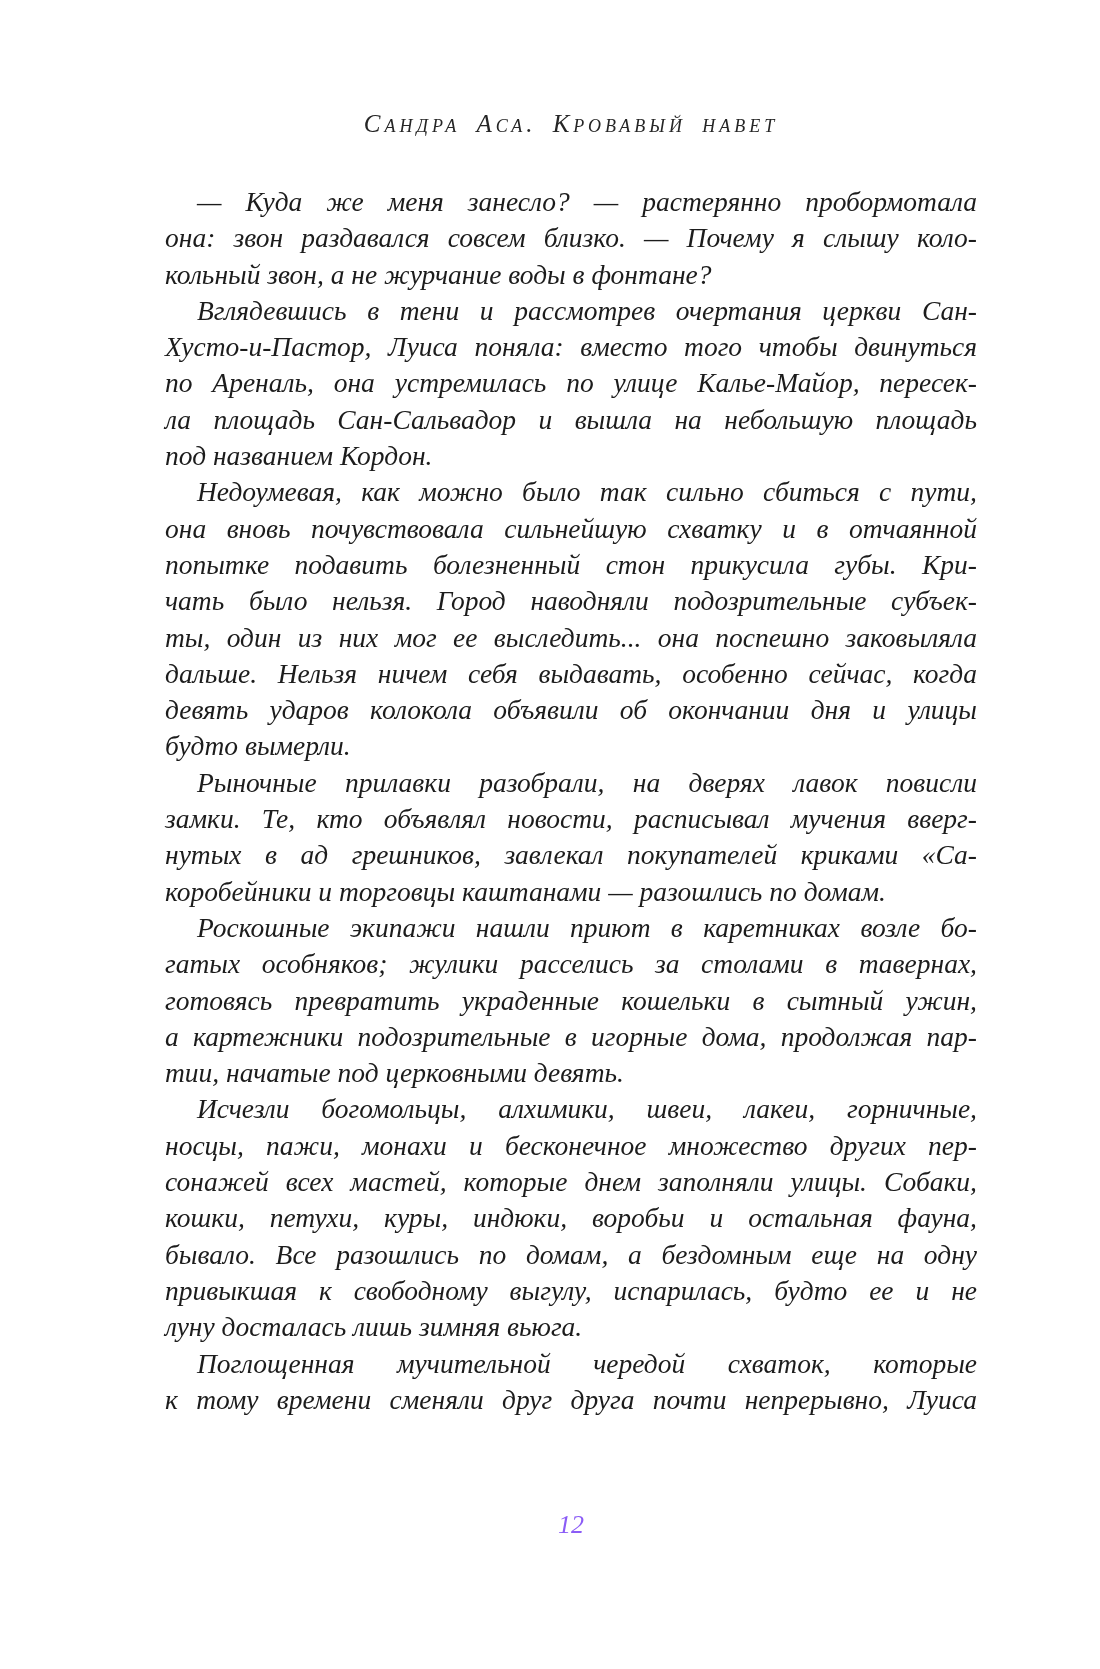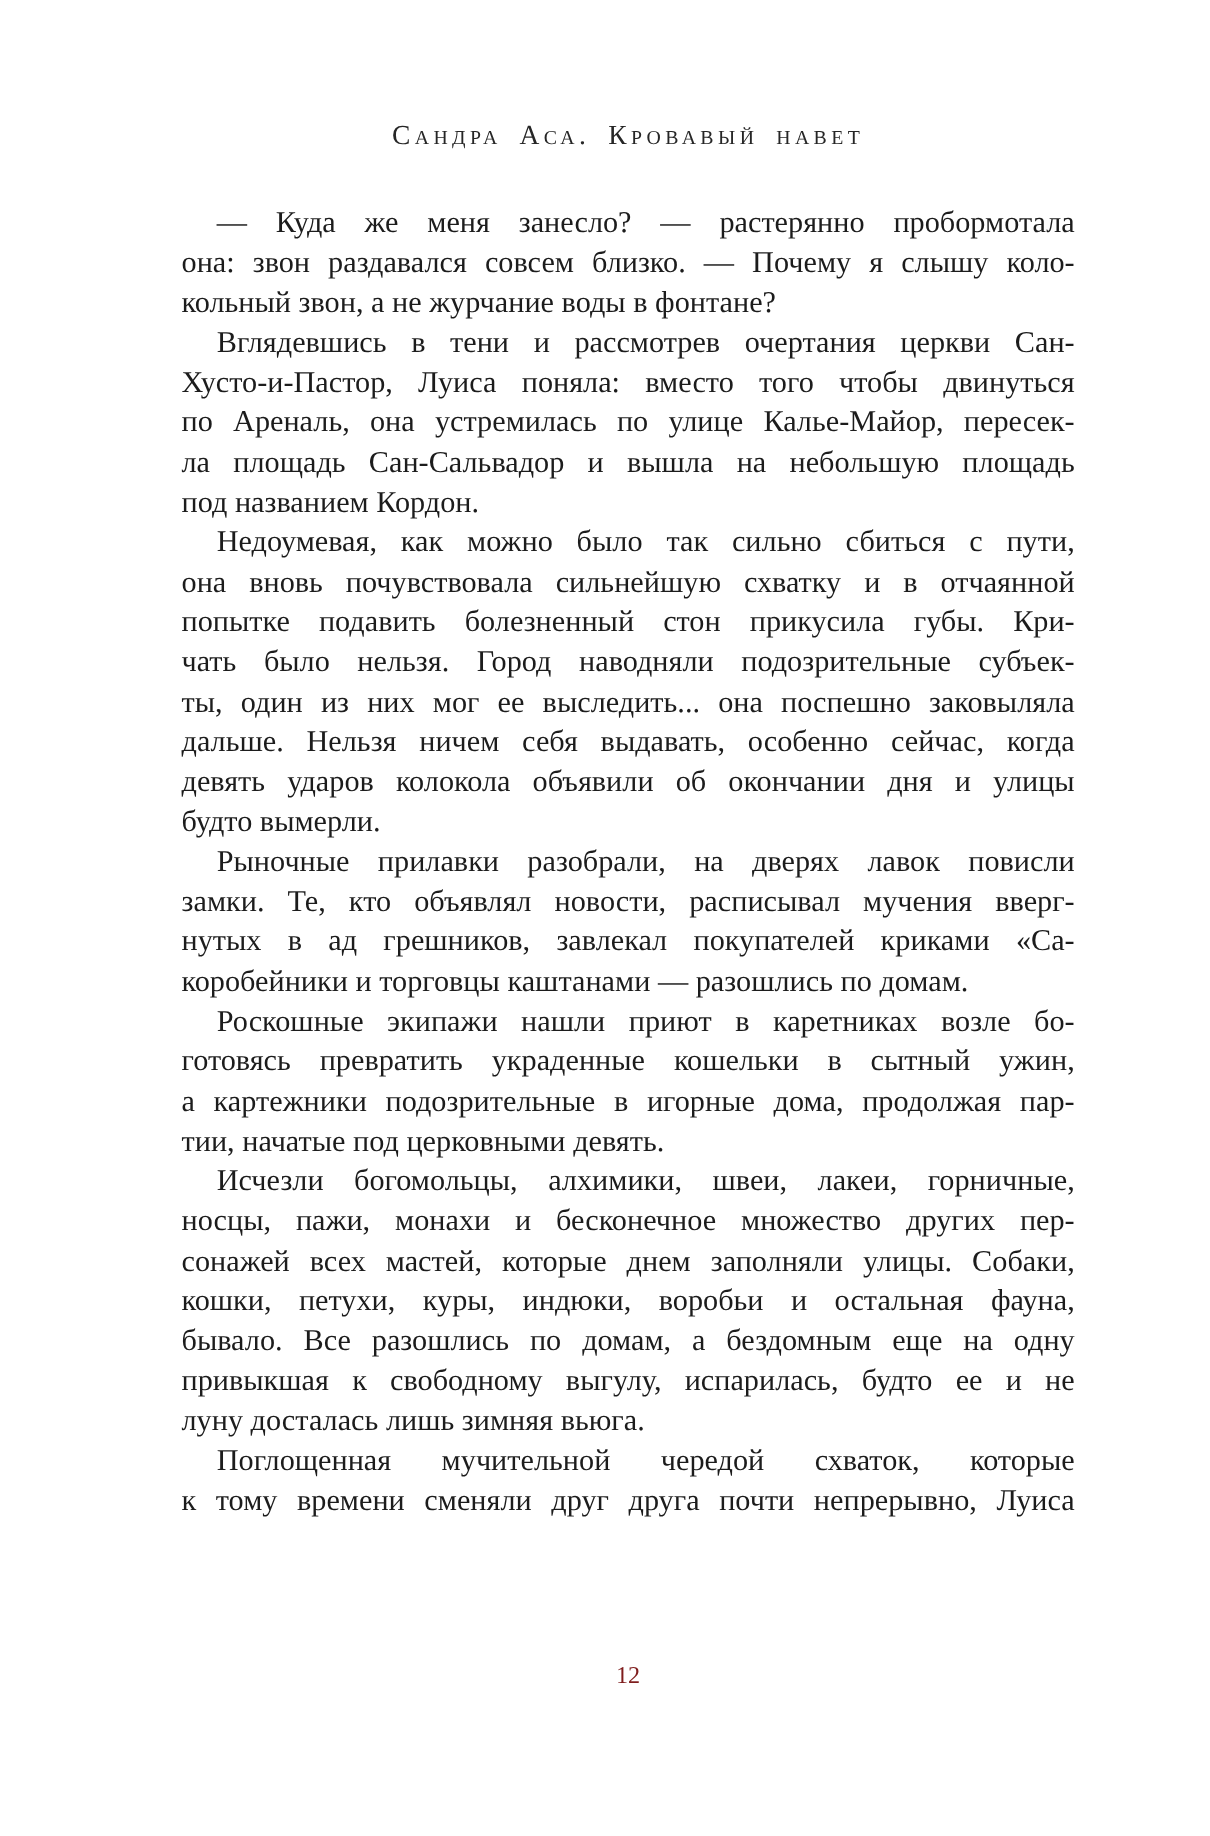--- a/index.html
+++ b/index.html
@@ -4,20 +4,21 @@
 <style>
   html, body { margin: 0; padding: 0; background: #ffffff; }
   .page {
     position: relative;
     width: 1100px;
     height: 1669px;
     background: #ffffff;
     font-family: "Liberation Serif", "DejaVu Serif", serif;
     color: #1c1c1c;
     overflow: hidden;
+    font-style: italic;
   }
   .running-head {
     position: absolute;
     top: 110px;
     left: 165px;
     width: 812px;
     text-align: center;
     font-variant: small-caps;
     font-size: 25px;
     letter-spacing: 4px;
@@ -39,22 +40,22 @@
     text-align-last: justify;
   }
   .line.first { text-indent: 32px; }
   .line.p-last { text-align-last: left; }
   .page-number {
     position: absolute;
     top: 1510px;
     left: 165px;
     width: 812px;
     text-align: center;
-    font-size: 22px;
-    color: #7f1d1d;
+    font-size: 26px;
+    color: #8b5cf6;
   }
 </style>
 </head>
 <body>
 
 <div class="page">
   <div class="running-head">Сандра Аса. Кровавый навет</div>
 
   <div class="text-block">
       <div class="paragraph">
@@ -80,20 +81,21 @@
         <div class="line p-last">будто вымерли.</div>
       </div>
       <div class="paragraph">
         <div class="line first">Рыночные прилавки разобрали, на дверях лавок повисли</div>
         <div class="line">замки. Те, кто объявлял новости, расписывал мучения вверг-</div>
         <div class="line">нутых в ад грешников, завлекал покупателей криками «Са-</div>
         <div class="line p-last">коробейники и торговцы каштанами — разошлись по домам.</div>
       </div>
       <div class="paragraph">
         <div class="line first">Роскошные экипажи нашли приют в каретниках возле бо-</div>
+        <div class="line">гатых особняков; жулики расселись за столами в тавернах,</div>
         <div class="line">готовясь превратить украденные кошельки в сытный ужин,</div>
         <div class="line">а картежники подозрительные в игорные дома, продолжая пар-</div>
         <div class="line p-last">тии, начатые под церковными девять.</div>
       </div>
       <div class="paragraph">
         <div class="line first">Исчезли богомольцы, алхимики, швеи, лакеи, горничные,</div>
         <div class="line">носцы, пажи, монахи и бесконечное множество других пер-</div>
         <div class="line">сонажей всех мастей, которые днем заполняли улицы. Собаки,</div>
         <div class="line">кошки, петухи, куры, индюки, воробьи и остальная фауна,</div>
         <div class="line">бывало. Все разошлись по домам, а бездомным еще на одну</div>

